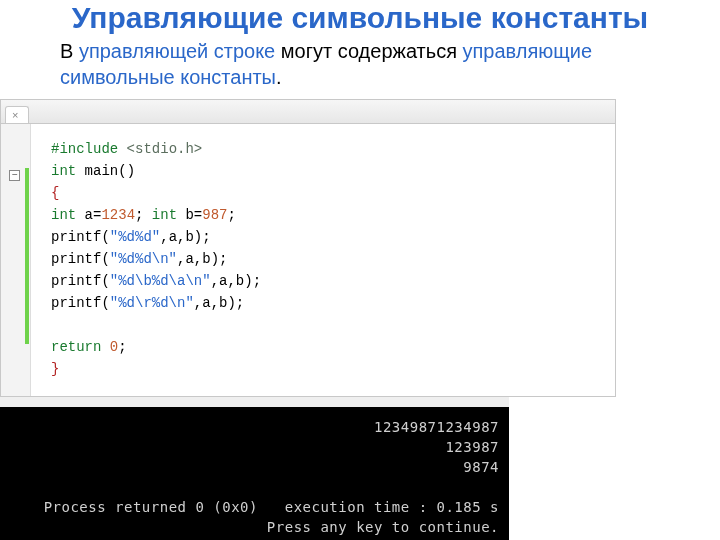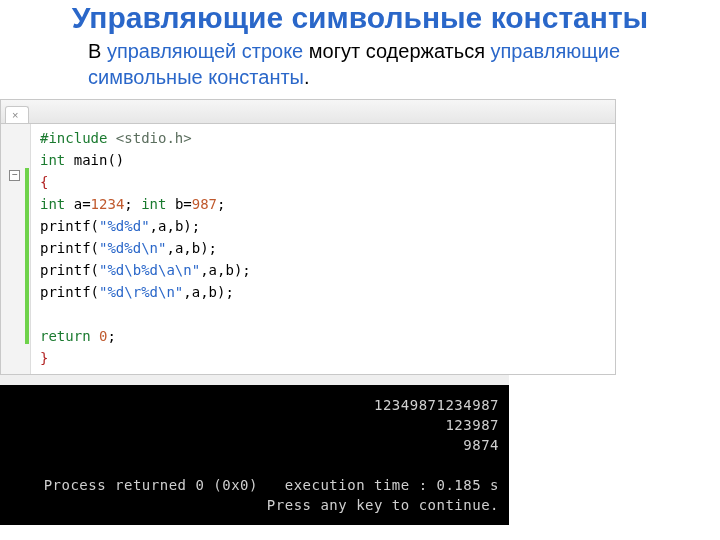--- a/index.html
+++ b/index.html
@@ -14,21 +14,21 @@
   .title {
     color: #2a67c9;
     font-size: 30px;
     font-weight: 700;
     text-align: center;
     padding: 0 20px 2px;
     line-height: 1.18;
   }
   .body-text {
     font-size: 20px;
-    padding: 2px 40px 8px 88px;
+    padding: 2px 40px 8px 60px;
     color: #000;
     line-height: 1.28;
   }
   .body-text .hl { color: #2a67c9; }
 
   .ide {
     width: 616px;
     margin-left: 0;
     border: 1px solid #c8c8c8;
     background: linear-gradient(#f8f8f8,#efefef);
@@ -87,23 +87,24 @@
   }
   .change-bar {
     position: absolute;
     left: 24px;
     top: 44px;
     width: 4px;
     height: 176px;
     background: #6ed24a;
   }
   pre.code {
-    margin: 1px;
+    margin: 12px;
     padding: 2px 8px 4px;
     white-space: pre;
+    font-family: Liberation Mono, monospace;
   }
   .kw   { color: #1a7a2f; }    
   .inc  { color: #5b6e5e; }    
   .str  { color: #2a67c9; }
   .num  { color: #c05a2e; }
   .br   { color: #b22222; }
 
   .console {
     width: 509px;
     background: #000;

